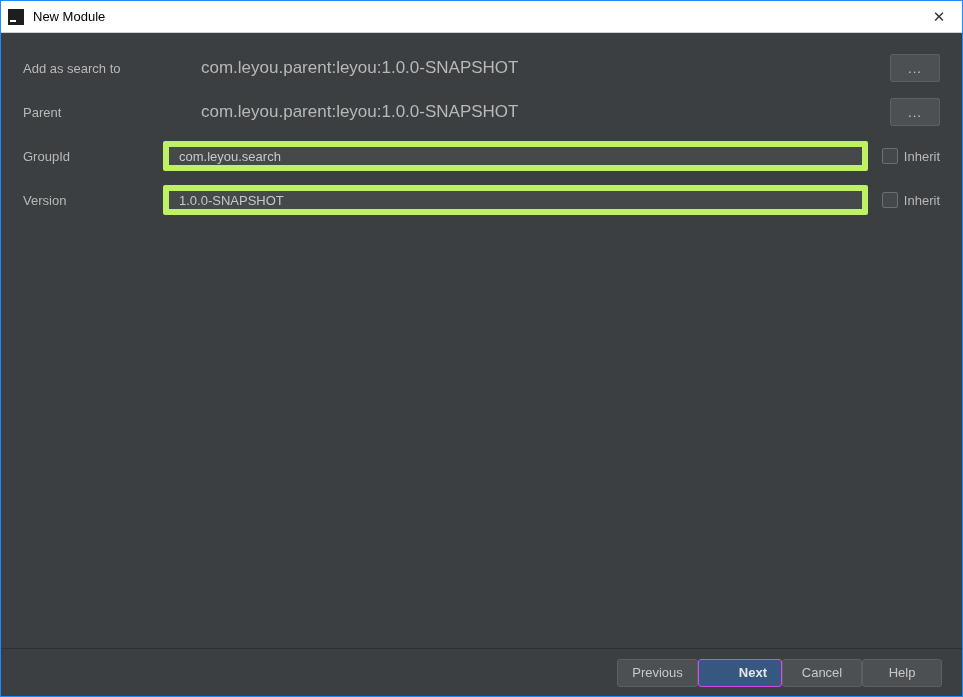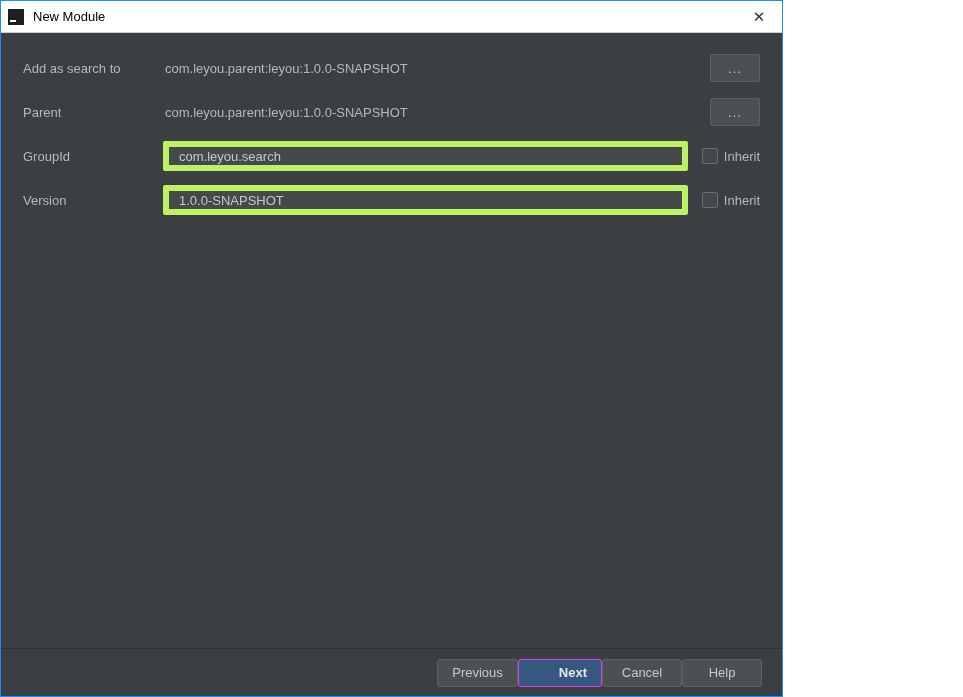--- a/index.html
+++ b/index.html
@@ -1,19 +1,19 @@
 <!DOCTYPE html>
 <html><head>
 <meta charset="utf-8">
 <style>
   * { box-sizing: border-box; margin: 0; padding: 0; }
   html, body { width: 963px; height: 697px; font-family: "Segoe UI", "Microsoft YaHei", Arial, sans-serif; overflow: hidden; }
 
   .window {
-    width: 783px;
+    width: 963px;
     height: 697px;
     display: flex;
     flex-direction: column;
     border: 1px solid #1a8cff;
     background: #1d4ed8;
   }
 
   
   .title-bar {
     height: 32px;
@@ -60,22 +60,23 @@
   }
   .form-row .label {
     width: 140px;
     flex: 0 0 140px;
     color: #b8b8b8;
     font-size: 13px;
   }
   .form-row .value-text {
     flex: 1 1 auto;
     color: #b8b8b8;
-    font-size: 13px;
+    font-size: 17px;
     padding-left: 2px;
+    margin-left: 36px;
   }
   .form-row .browse-btn {
     width: 50px;
     height: 28px;
     margin-left: 10px;
     background: #4c5052;
     border: 1px solid #5e6060;
     color: #c8c8c8;
     display:flex; align-items:center; justify-content:center;
     font-size: 13px;

